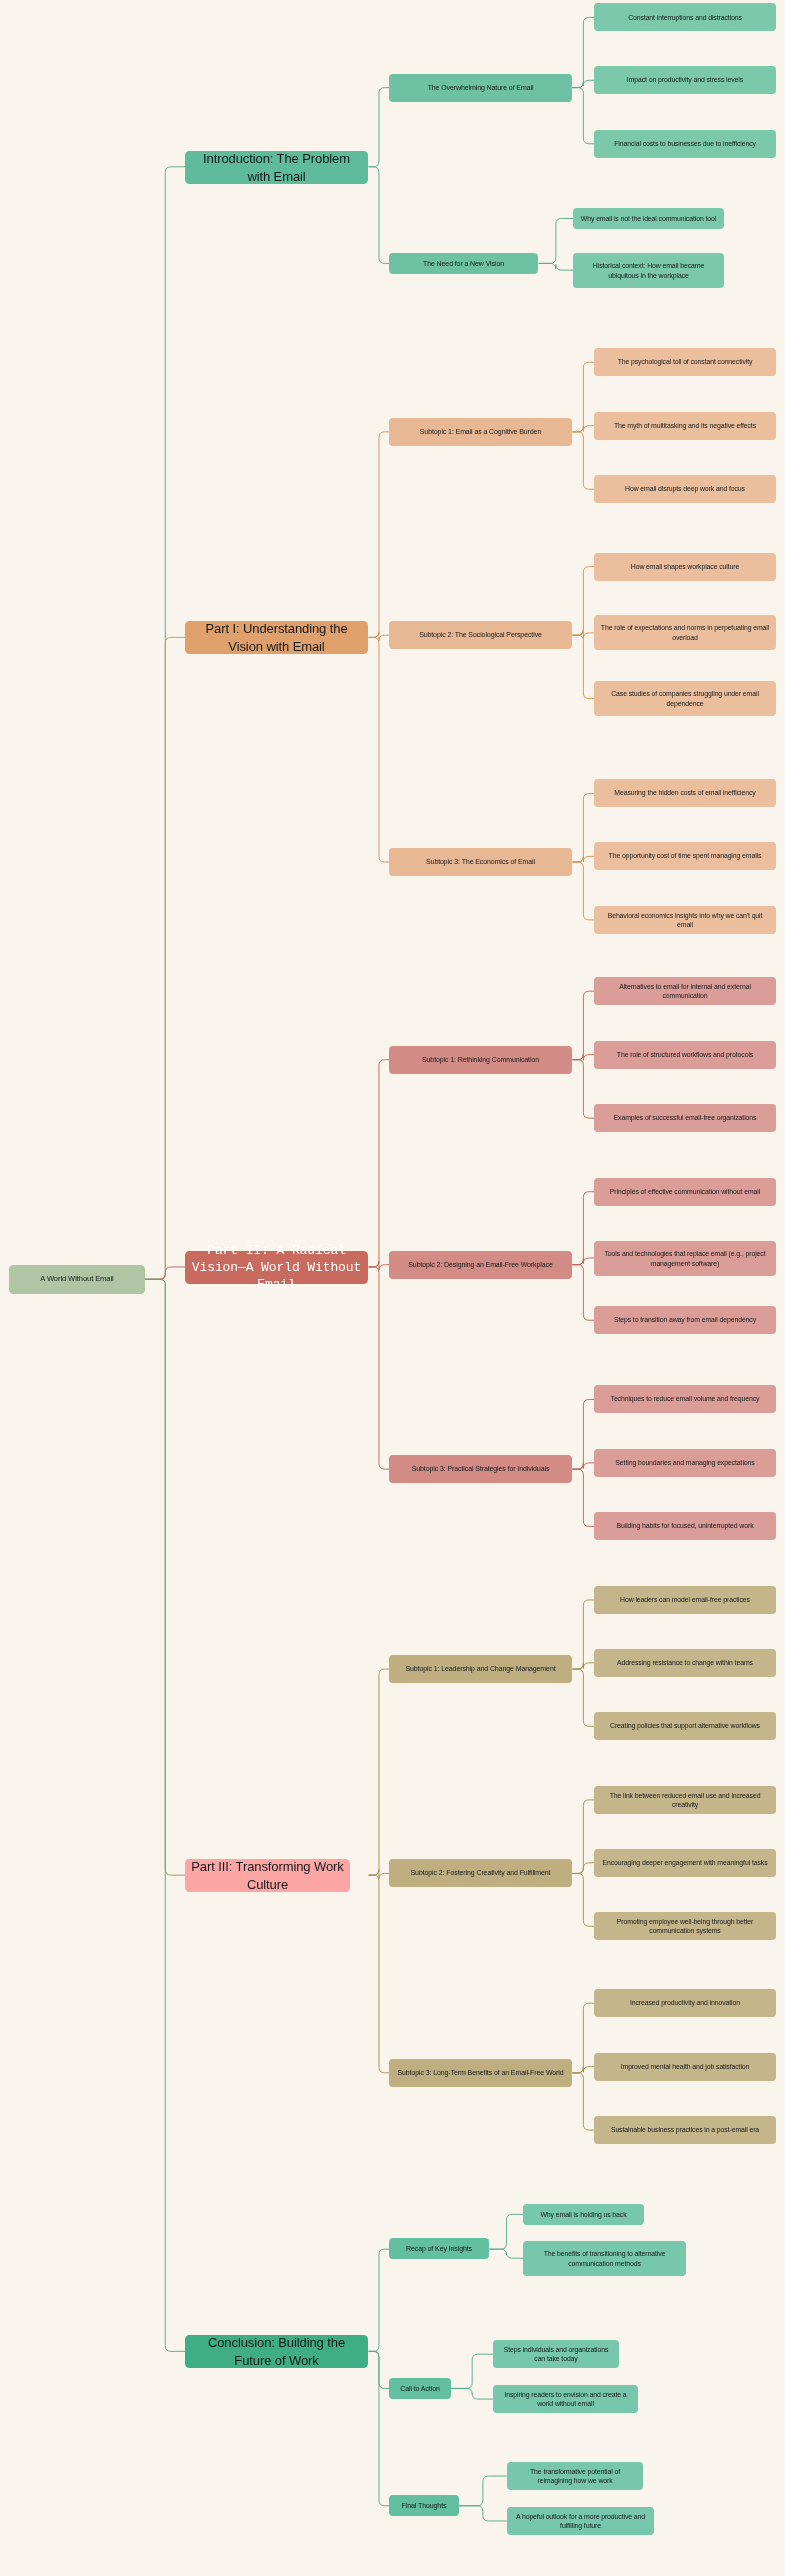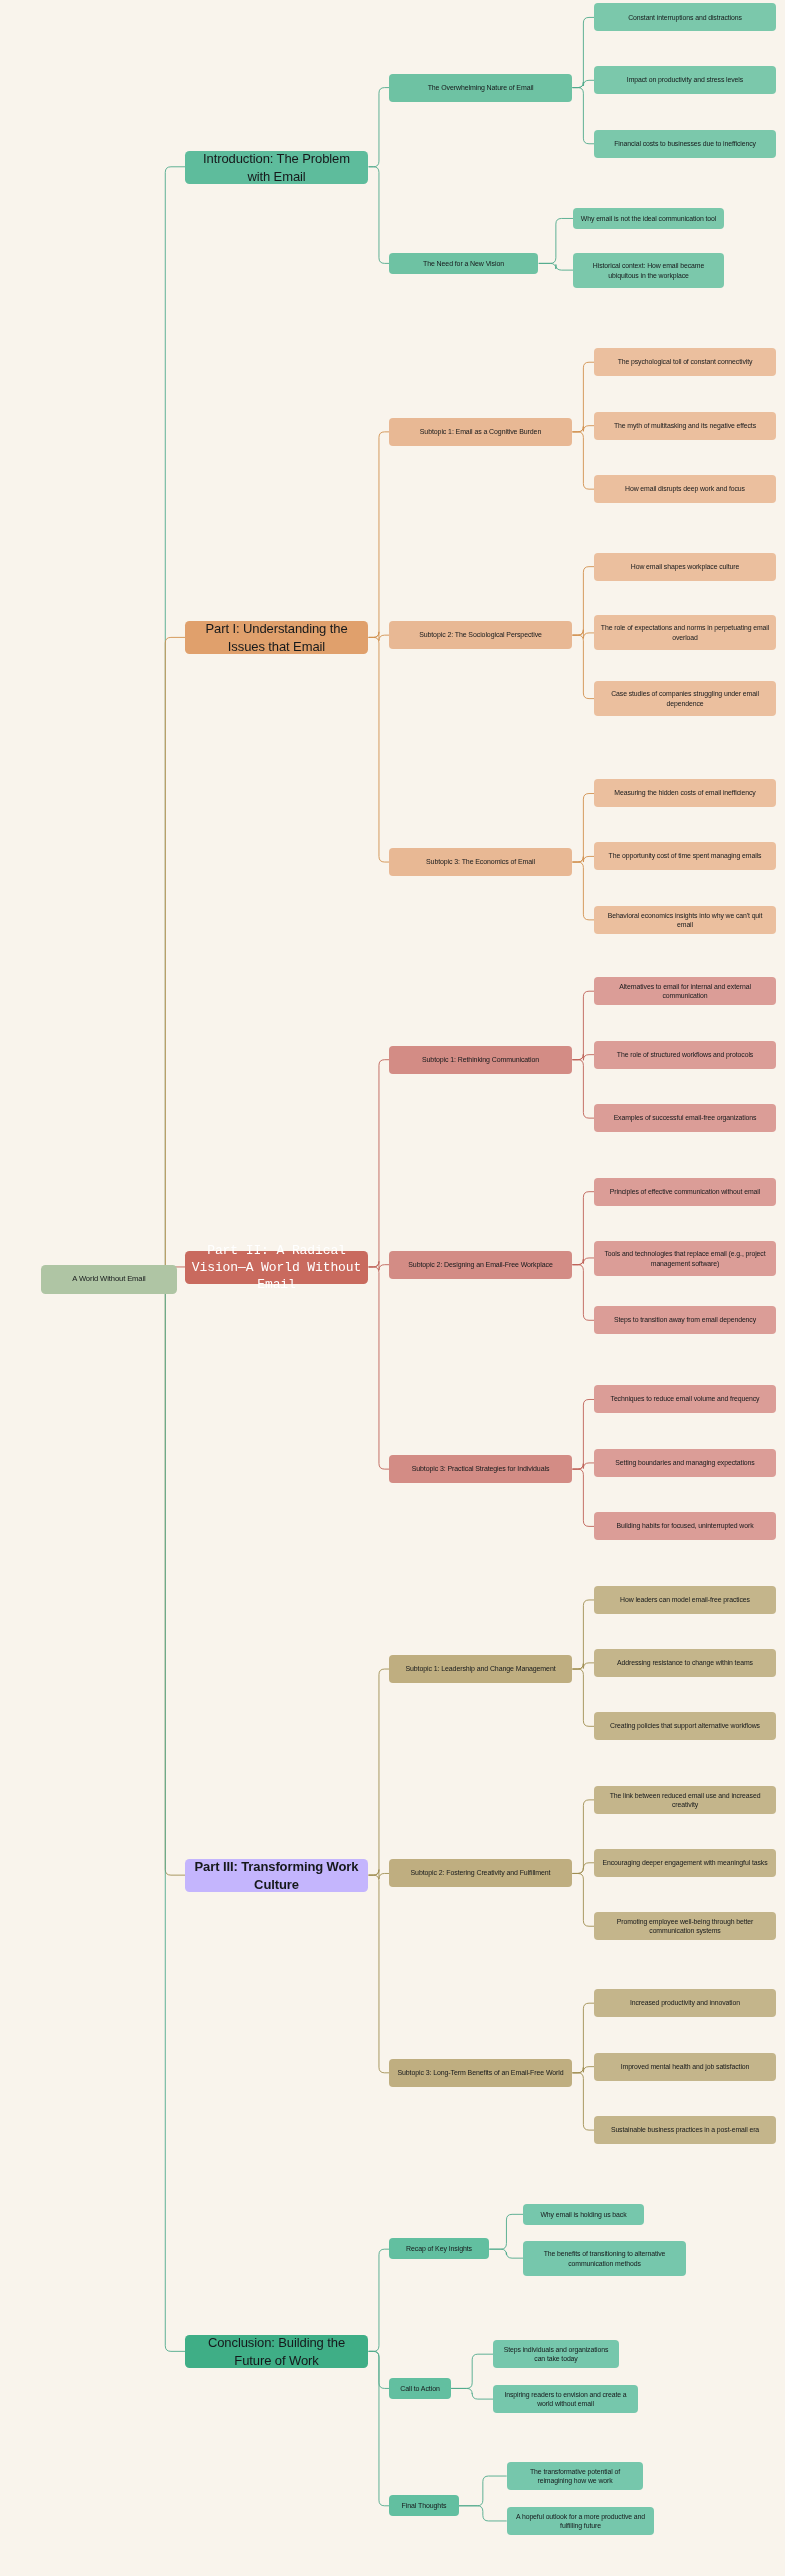--- a/index.html
+++ b/index.html
@@ -26,21 +26,20 @@
     padding:2.2px 5px;
     color:#16191b;
     font-size:7px;
     letter-spacing:-0.1px;
   }
   .node span{display:block;width:100%;}
   .root{
     background:#AFC5A4;
     font-size:7.6px;
     border-radius:4.5px;
-    margin-left:32px;
   }
   .lvl1{font-size:13px;border-radius:4.5px;}
   .lvl1.white{color:#ffffff;}
   .lvl2{font-size:7px;}
   .leaf{font-size:6.9px;}
 </style>
 </head>
 <body>
 
 <div id="canvas">
@@ -125,21 +124,21 @@
       <div class="node lvl2" style="left: 389px; top: 253px; width: 149px; height: 21.3px; background: rgb(110, 194, 163);">
         <span>The Need for a New Vision</span>
       </div>
       <div class="node leaf" style="left: 573px; top: 208px; width: 151px; height: 21.3px; background: rgb(123, 200, 171);">
         <span>Why email is not the ideal communication tool</span>
       </div>
       <div class="node leaf" style="left: 573px; top: 253px; width: 151px; height: 35px; background: rgb(123, 200, 171);">
         <span>Historical context: How email became ubiquitous in the workplace</span>
       </div>
       <div class="node lvl1" style="left: 185px; top: 621px; width: 183px; height: 33px; background: rgb(224, 160, 108);">
-        <span>Part I: Understanding the Issues that Email</span>
+        <span>Part I: Understanding the Vision with Email</span>
       </div>
       <div class="node lvl2" style="left: 389px; top: 418px; width: 183px; height: 28px; background: rgb(232, 184, 148);">
         <span>Subtopic 1: Email as a Cognitive Burden</span>
       </div>
       <div class="node leaf" style="left: 594px; top: 348px; width: 182px; height: 28px; background: rgb(235, 191, 158);">
         <span>The psychological toll of constant connectivity</span>
       </div>
       <div class="node leaf" style="left: 594px; top: 412px; width: 182px; height: 28px; background: rgb(235, 191, 158);">
         <span>The myth of multitasking and its negative effects</span>
       </div>
@@ -202,21 +201,21 @@
       </div>
       <div class="node leaf" style="left: 594px; top: 1385px; width: 182px; height: 28px; background: rgb(219, 157, 151);">
         <span>Techniques to reduce email volume and frequency</span>
       </div>
       <div class="node leaf" style="left: 594px; top: 1449px; width: 182px; height: 28px; background: rgb(219, 157, 151);">
         <span>Setting boundaries and managing expectations</span>
       </div>
       <div class="node leaf" style="left: 594px; top: 1512px; width: 182px; height: 28px; background: rgb(219, 157, 151);">
         <span>Building habits for focused, uninterrupted work</span>
       </div>
-      <div class="node lvl1" style="left: 185px; top: 1859px; width: 183px; height: 33px; background: #c4b5fd; font-weight: bold;">
+      <div class="node lvl1" style="left: 185px; top: 1859px; width: 165px; height: 33px; background: #fca5a5;">
         <span>Part III: Transforming Work Culture</span>
       </div>
       <div class="node lvl2" style="left: 389px; top: 1655px; width: 183px; height: 28px; background: rgb(191, 174, 128);">
         <span>Subtopic 1: Leadership and Change Management</span>
       </div>
       <div class="node leaf" style="left: 594px; top: 1586px; width: 182px; height: 28px; background: rgb(196, 181, 139);">
         <span>How leaders can model email-free practices</span>
       </div>
       <div class="node leaf" style="left: 594px; top: 1649px; width: 182px; height: 28px; background: rgb(196, 181, 139);">
         <span>Addressing resistance to change within teams</span>

